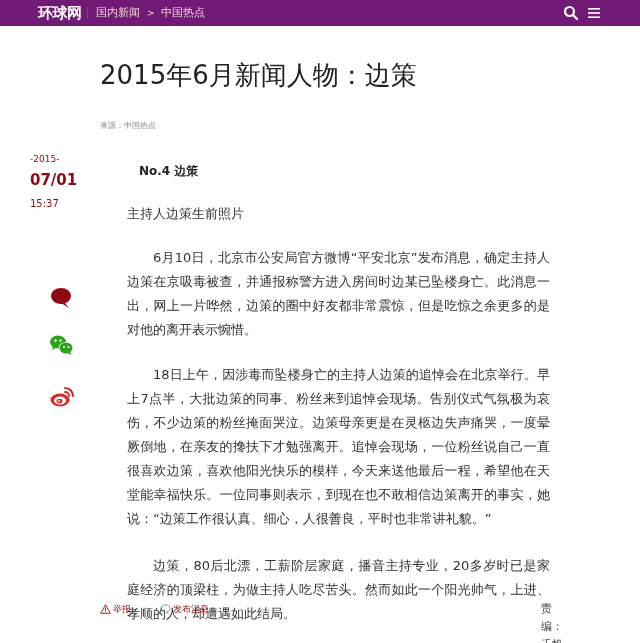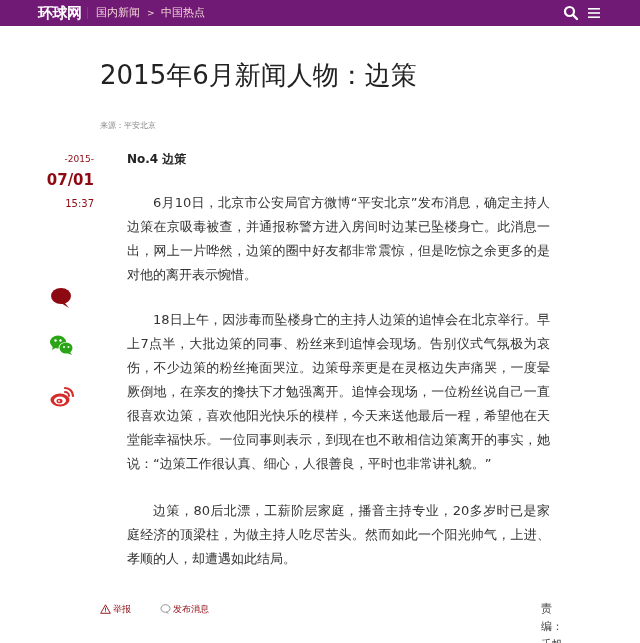--- a/index.html
+++ b/index.html
@@ -31,32 +31,32 @@
   .menu-ic { left: 586px; }
 
   .title {
     position: absolute; left: 100px; top: 57px; margin: 0;
     font-size: 26px; font-weight: normal; color: #222222; line-height: 36px; white-space: nowrap;
   }
   .source {
     position: absolute; left: 100px; top: 120px; font-size: 8px; color: #888888; line-height: 12px;
   }
 
-  .date-col { position: absolute; left: 30px; top: 153px; width: 64px; text-align: right; }
+  .date-col { position: absolute; left: 30px; top: 153px; width: 64px; text-align: left; }
   .date-year { font-size: 9px; color: #8e0a12; line-height: 12px; }
   .date-md { font-size: 15px; font-weight: bold; color: #8e0a12; line-height: 20px; margin-top: 5px; }
   .date-time { font-size: 10px; color: #8e0a12; line-height: 14px; margin-top: 7px; }
 
   .share { position: absolute; left: 49px; width: 26px; height: 22px; cursor: pointer; }
   .share-comment { top: 287px; }
   .share-wechat { top: 334px; }
   .share-weibo { top: 386px; }
 
   .article { position: absolute; left: 127px; top: 150px; width: 437px; }
-  .subhead { font-size: 12px; font-weight: bold; color: #222222; line-height: 18px; margin: 0; }
+  .subhead { font-size: 12px; font-weight: bold; color: #222222; line-height: 18px; margin: 12px; }
   .caption { font-size: 13px; color: #333333; line-height: 18px; margin: 25px 0 0 0; }
   .para {
     font-size: 13px; color: #333333; line-height: 24px; margin: 20px 14px 0 0;
     text-indent: 2em; text-align: justify;
   }
   .para.p1 { margin-top: 23px; }
   .para.p2 { margin-top: 21px; }
   .para.p3 { margin-top: 23px; }
 
   .footer { position: absolute; left: 0; top: 600px; width: 560px; height: 20px; }
@@ -80,21 +80,21 @@
     <line x1="10" y1="10" x2="14" y2="14" stroke="#ffffff" stroke-width="2.4" stroke-linecap="round"></line>
   </svg>
   <svg class="hdr-icon menu-ic" viewBox="0 0 16 16">
     <rect x="2" y="3" width="12" height="1.6" fill="#ffffff"></rect>
     <rect x="2" y="7.2" width="12" height="1.6" fill="#ffffff"></rect>
     <rect x="2" y="11.4" width="12" height="1.6" fill="#ffffff"></rect>
   </svg>
 </div>
 
 <h1 class="title">2015年6月新闻人物：边策</h1>
-<div class="source">来源：平安北京</div>
+<div class="source">来源：中国热点</div>
 
 <div class="date-col">
   <div class="date-year">-2015-</div>
   <div class="date-md">07/01</div>
   <div class="date-time">15:37</div>
 </div>
 
 <svg class="share share-comment" viewBox="0 0 26 22">
   <ellipse cx="12" cy="9" rx="10" ry="8" fill="#8e0a12"></ellipse>
   <path d="M15 15 L20 21 L12 16 Z" fill="#8e0a12"></path>
@@ -114,20 +114,21 @@
   <ellipse cx="11" cy="14" rx="9.5" ry="6.5" fill="#d52b2b"></ellipse>
   <ellipse cx="11" cy="14.5" rx="6" ry="4" fill="#ffffff"></ellipse>
   <ellipse cx="10.5" cy="15" rx="3" ry="2.3" fill="#d52b2b"></ellipse>
   <circle cx="10" cy="15" r="0.9" fill="#ffffff"></circle>
   <path d="M16 2 A8 8 0 0 1 24 10" fill="none" stroke="#d52b2b" stroke-width="2.2" stroke-linecap="round"></path>
   <path d="M16 6 A4 4 0 0 1 20 10" fill="none" stroke="#d52b2b" stroke-width="2" stroke-linecap="round"></path>
 </svg>
 
 <div class="article">
   <p class="subhead">No.4 边策</p>
+  <p class="caption">主持人边策生前照片</p>
   <p class="para p1">6月10日，北京市公安局官方微博“平安北京”发布消息，确定主持人边策在京吸毒被查，并通报称警方进入房间时边某已坠楼身亡。此消息一出，网上一片哗然，边策的圈中好友都非常震惊，但是吃惊之余更多的是对他的离开表示惋惜。</p>
   <p class="para p2">18日上午，因涉毒而坠楼身亡的主持人边策的追悼会在北京举行。早上7点半，大批边策的同事、粉丝来到追悼会现场。告别仪式气氛极为哀伤，不少边策的粉丝掩面哭泣。边策母亲更是在灵柩边失声痛哭，一度晕厥倒地，在亲友的搀扶下才勉强离开。追悼会现场，一位粉丝说自己一直很喜欢边策，喜欢他阳光快乐的模样，今天来送他最后一程，希望他在天堂能幸福快乐。一位同事则表示，到现在也不敢相信边策离开的事实，她说：“边策工作很认真、细心，人很善良，平时也非常讲礼貌。”</p>
   <p class="para p3">边策，80后北漂，工薪阶层家庭，播音主持专业，20多岁时已是家庭经济的顶梁柱，为做主持人吃尽苦头。然而如此一个阳光帅气，上进、孝顺的人，却遭遇如此结局。</p>
 </div>
 
 <div class="footer">
   <span class="report">
     <svg width="11" height="10" viewBox="0 0 11 10">
       <path d="M5.5 0.8 L10.3 9.3 L0.7 9.3 Z" fill="none" stroke="#8e0a12" stroke-width="0.9"></path>
       <line x1="5.5" y1="3.6" x2="5.5" y2="6.6" stroke="#8e0a12" stroke-width="0.9"></line>

